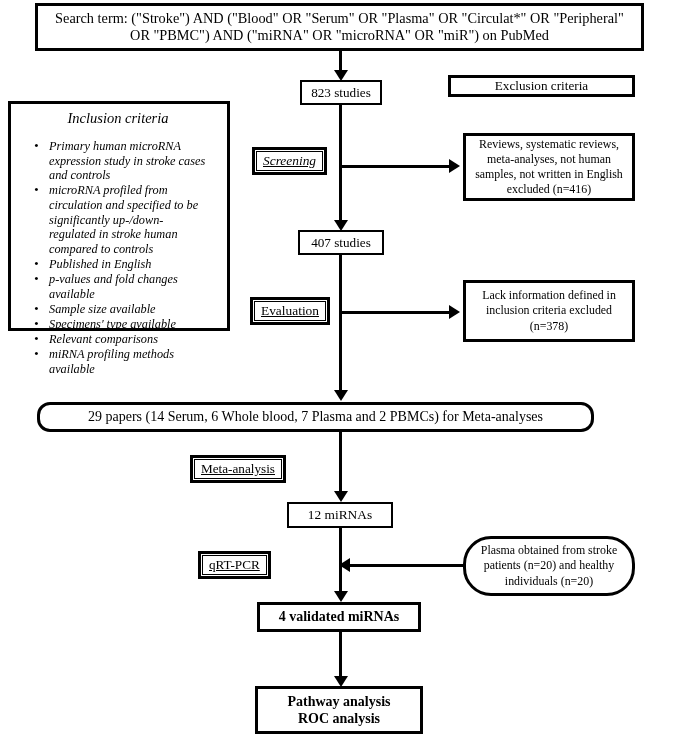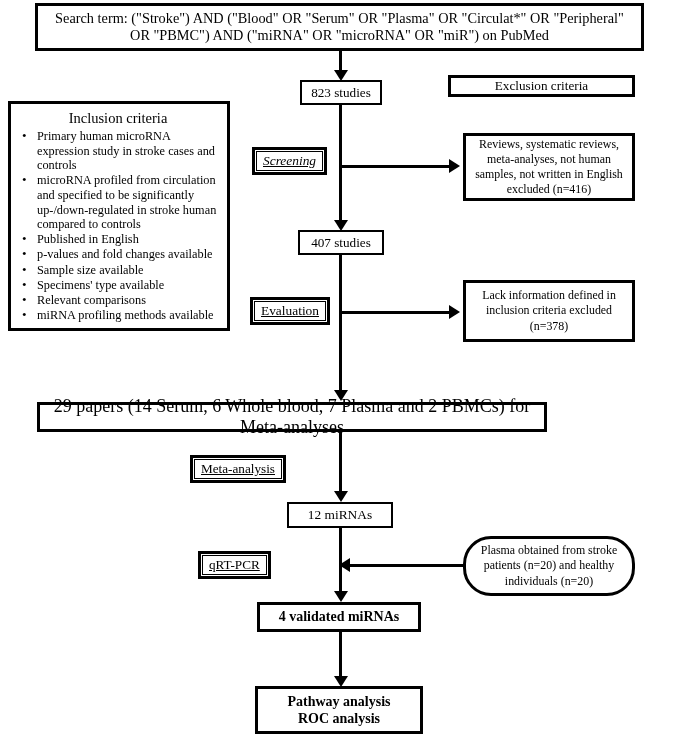--- a/index.html
+++ b/index.html
@@ -52,29 +52,30 @@
   .stage u { text-decoration: underline; }
 
   
   #inclusion-criteria {
     position: absolute;
     box-sizing: border-box;
     border: 3px solid #000;
     background: #fff;
     z-index: 3;
     padding: 6px 8px 6px 6px;
+    font-style: italic;
   }
   #inclusion-criteria .ic-title {
     text-align: center;
     font-size: 14.5px;
     margin: 1px 0 2px 0;
     line-height: 1.1;
   }
   #inclusion-criteria ul {
-    margin: 0;
+    margin: 12px;
     padding: 0 0 0 20px;
     list-style: none;
   }
   #inclusion-criteria li {
     position: relative;
     font-size: 12.3px;
     line-height: 1.19;
     margin: 0 0 0.5px 0;
     text-indent: 0;
   }
@@ -142,22 +143,23 @@
   #excluded-416-box {
     left: 463px; top: 133px; width: 172px; height: 68px;
     font-size: 11.9px; padding: 0 5px; line-height: 1.25;
   }
   #excluded-378-box {
     left: 463px; top: 280px; width: 172px; height: 62px;
     font-size: 11.9px; padding: 16px 5px; line-height: 1.3;
   }
 
   #papers-29-box {
-    left: 37px; top: 402px; width: 510px; height: 30px;
-    font-size: 18px;
+    left: 37px; top: 402px; width: 557px; height: 30px;
+    font-size: 14px;
+    border-radius: 13px;
   }
   #mirnas-12-box { left: 287px; top: 502px; width: 106px; height: 26px; font-size: 13.4px; }
   #plasma-box {
     left: 463px; top: 536px; width: 172px; height: 60px;
     font-size: 11.9px; padding: 0 5px; line-height: 1.3; border-radius: 28px;
   }
   #validated-mirnas-box {
     left: 257px; top: 602px; width: 164px; height: 30px;
     font-size: 14px; font-weight: bold;
   }

